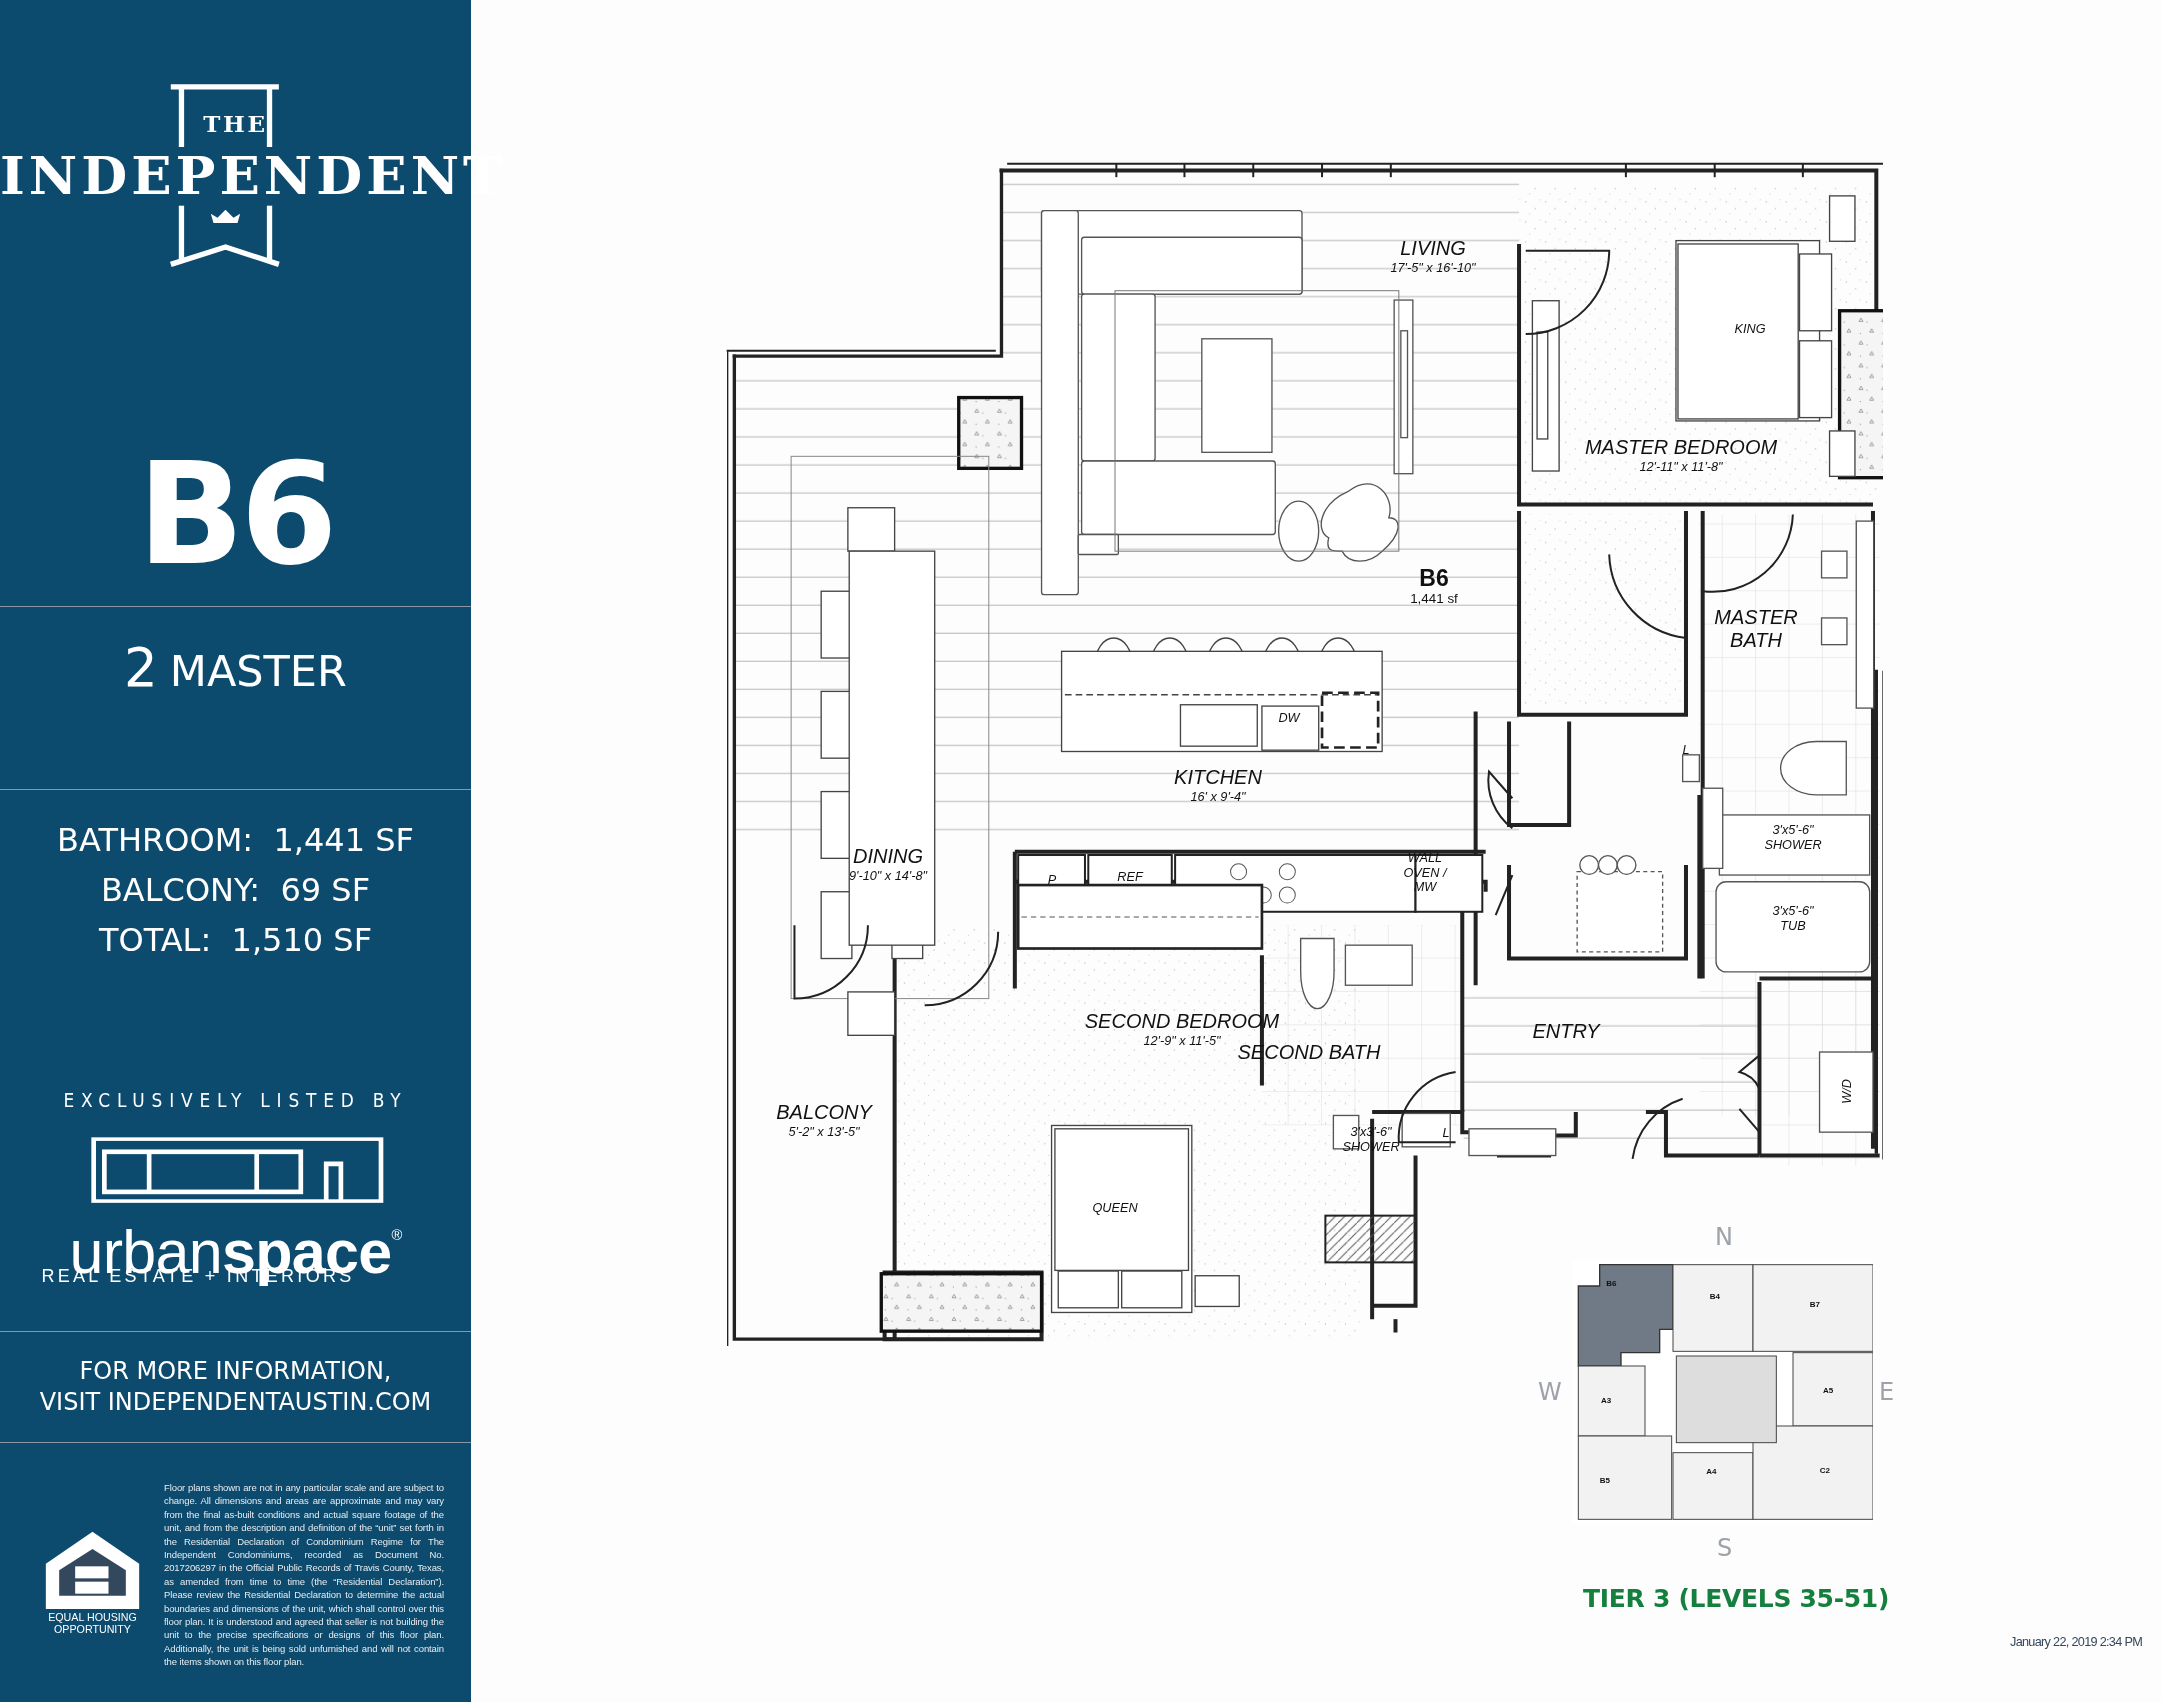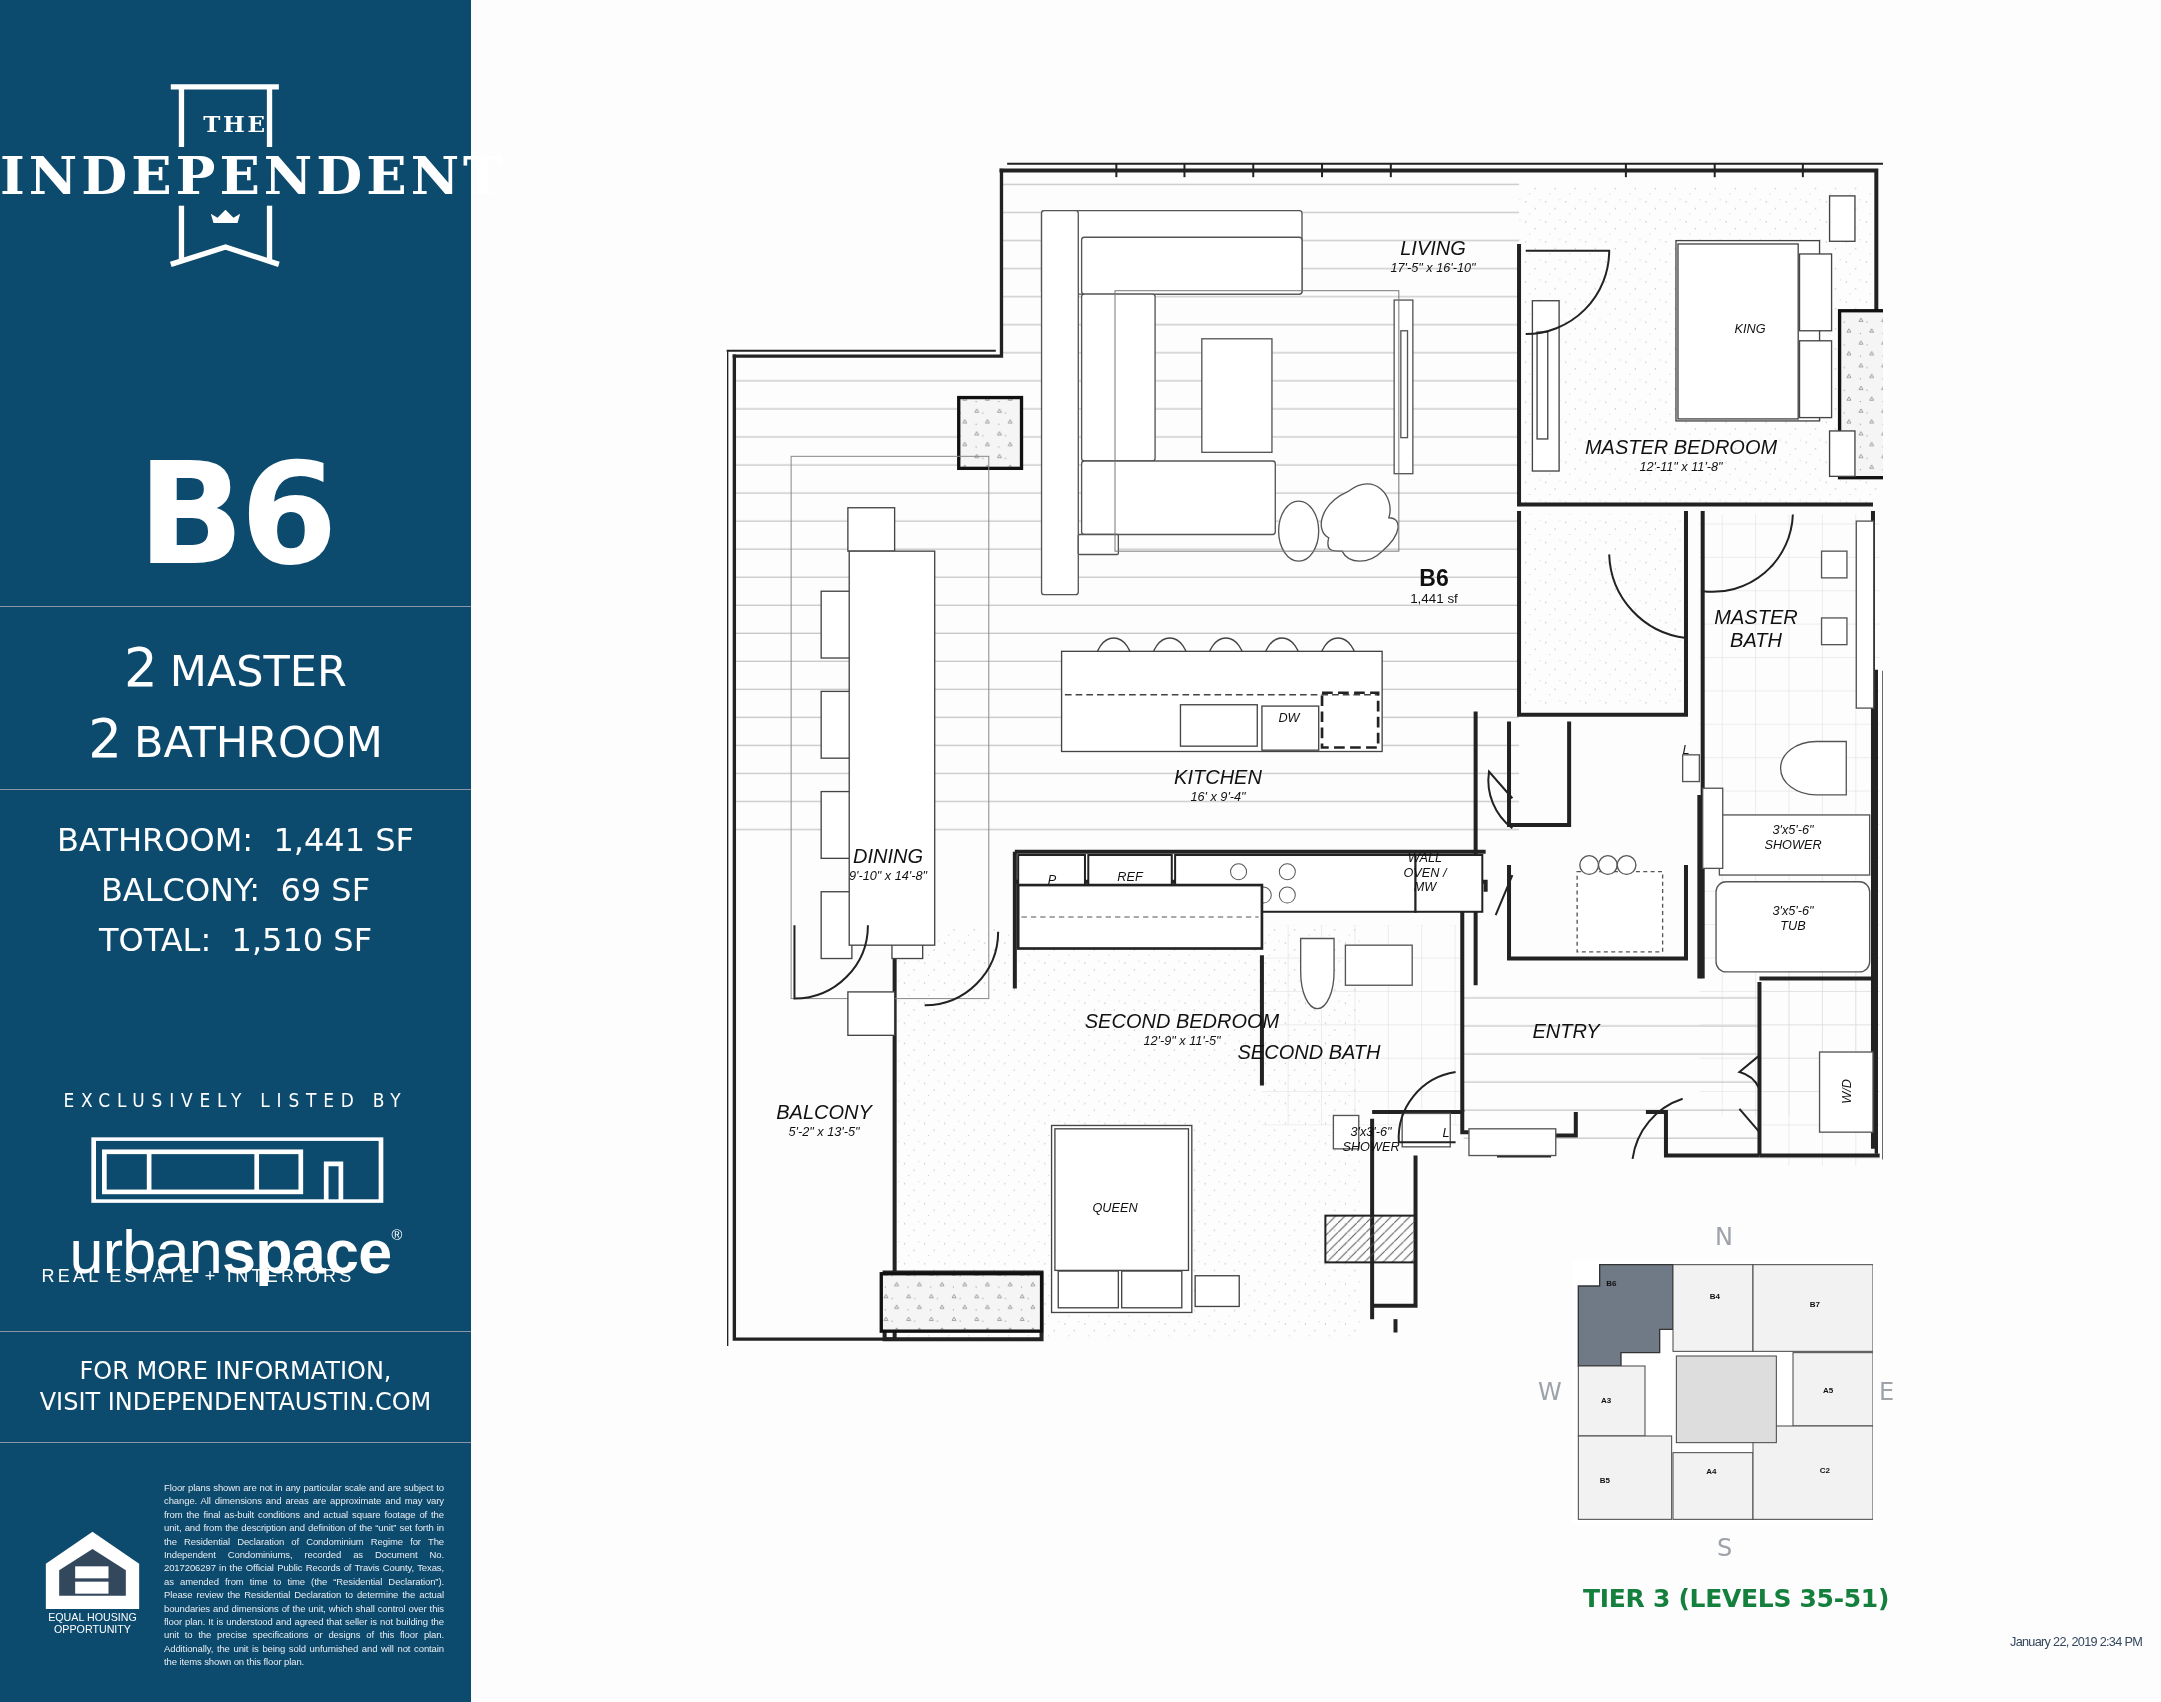--- a/index.html
+++ b/index.html
@@ -107,23 +107,20 @@
     <div class="logo-the">THE</div>
     <div class="logo-name">INDEPENDENT</div>
   </div>
 
   <div class="unit-big">B6</div>
   <div class="divider" style="top:606px;"></div>
 
   <div class="rooms">
     <div class="line">
       <span class="num">2</span><span>MASTER</span>
-    </div>
-    <div class="line">
-      <span class="num">2</span><span>BATHROOM</span>
     </div>
   </div>
   <div class="divider" style="top:789px;"></div>
 
   <div class="areas">
     <div class="line"><span>BATHROOM:</span>&nbsp; <span>1,441 SF</span></div>
     <div class="line"><span>BALCONY:</span>&nbsp; <span>69 SF</span></div>
     <div class="line"><span>TOTAL:</span>&nbsp; <span>1,510 SF</span></div>
   </div>
 

